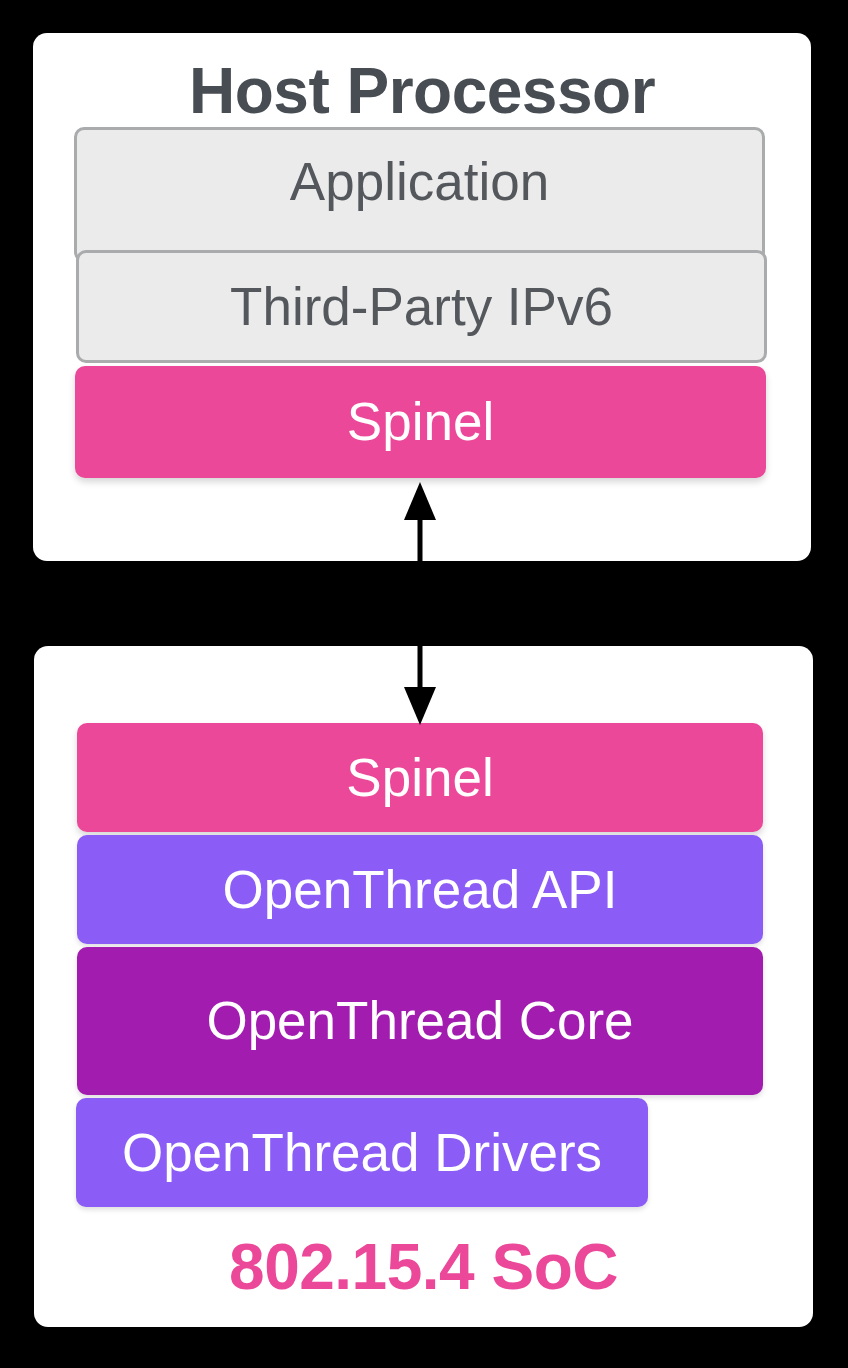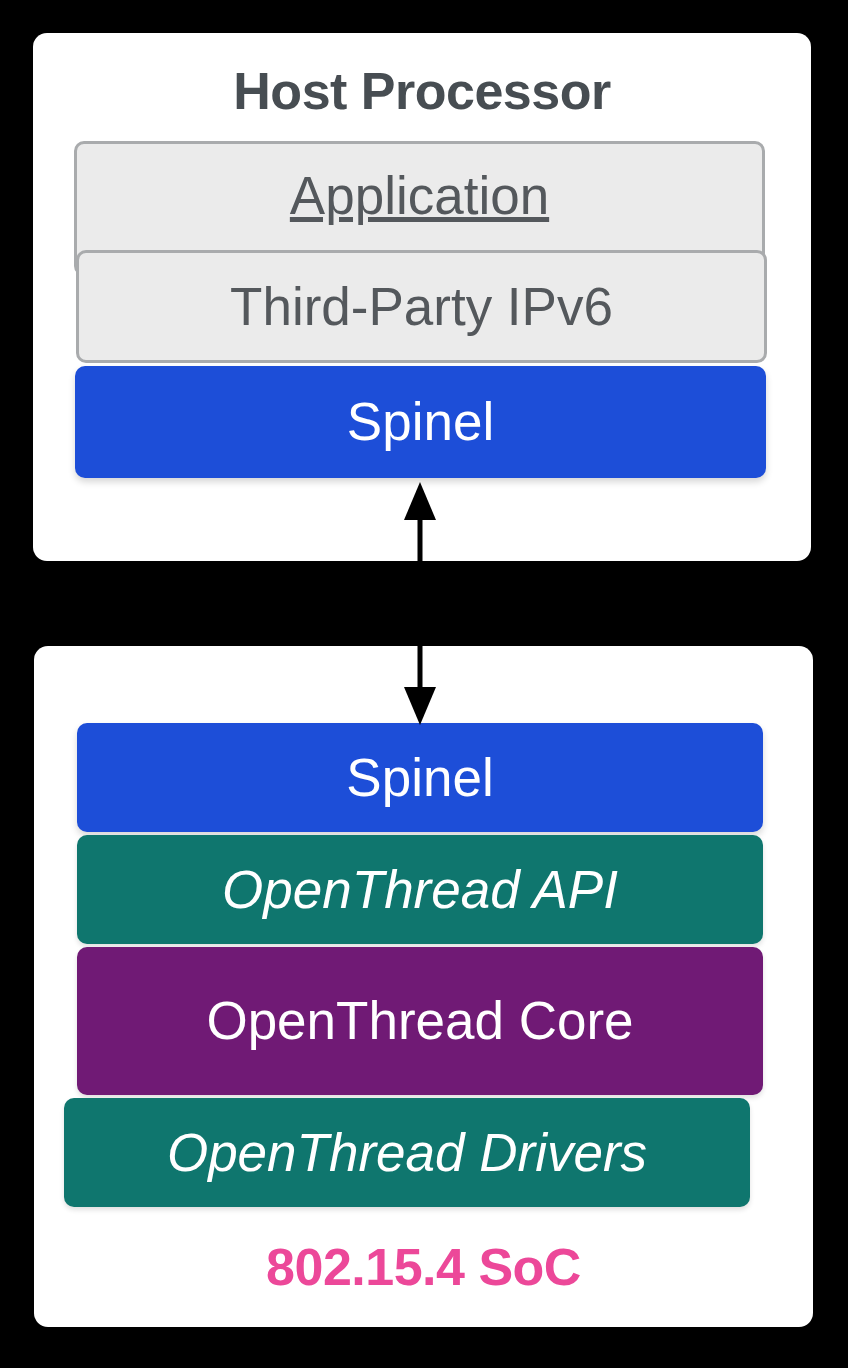--- a/index.html
+++ b/index.html
@@ -25,67 +25,66 @@
   }
   #host-card { left: 33px; top: 33px; width: 778px; height: 528px; }
   #soc-card  { left: 34px; top: 646px; width: 779px; height: 681px; }
 
   .card-title {
     position: absolute;
     left: 0;
     width: 100%;
     text-align: center;
     font-weight: 700;
-    font-size: 52px;
+    font-size: 64px;
     letter-spacing: -0.5px;
     white-space: nowrap;
   }
   #host-title { top: 22px; height: 72px; line-height: 72px; color: #474D52; }
   #soc-title  { top: 578px; height: 86px; line-height: 86px; color: #ec4899; }
 
   .layer {
     position: absolute;
     box-sizing: border-box;
     text-align: center;
     font-size: 53px;
     border-radius: 10px;
     white-space: nowrap;
   }
   .layer-gray {
     background: #EBEBEB;
     border: 3px solid #A9ABAD;
     color: #54585C;
   }
   .layer-red {
-    background: #1d4ed8;
+    background: #ec4899;
     color: #ffffff;
     box-shadow: 0 4px 7px rgba(0,0,0,0.16);
   }
   .layer-cyan {
-    background: #0f766e;
+    background: #8b5cf6;
     color: #ffffff;
     box-shadow: 0 3px 5px rgba(0,0,0,0.12);
-    font-style: italic;
   }
   .layer-blue {
-    background: #701a75;
+    background: #a21caf;
     color: #ffffff;
     box-shadow: 0 3px 5px rgba(0,0,0,0.12);
   }
 
   
-  #host-layer-0 { left: 41px; top: 108px; width: 691px; height: 135px; line-height: 104px; text-decoration: underline; }
+  #host-layer-0 { left: 41px; top: 94px; width: 691px; height: 135px; line-height: 104px; }
   #host-layer-1 { left: 43px; top: 217px; width: 691px; height: 113px; line-height: 107px; }
   #host-layer-2 { left: 42px; top: 333px; width: 691px; height: 112px; line-height: 112px; }
 
   
   #soc-layer-0 { left: 43px; top: 77px;  width: 686px; height: 109px; line-height: 109px; }
   #soc-layer-1 { left: 43px; top: 189px; width: 686px; height: 109px; line-height: 109px; }
   #soc-layer-2 { left: 43px; top: 301px; width: 686px; height: 148px; line-height: 148px; }
-  #soc-layer-3 { left: 30px; top: 452px; width: 686px; height: 109px; line-height: 109px; }
+  #soc-layer-3 { left: 42px; top: 452px; width: 572px; height: 109px; line-height: 109px; }
 
   #connector-arrow {
     position: absolute;
     left: 396px;
     top: 480px;
     width: 48px;
     height: 247px;
     z-index: 5;
   }
 </style>

